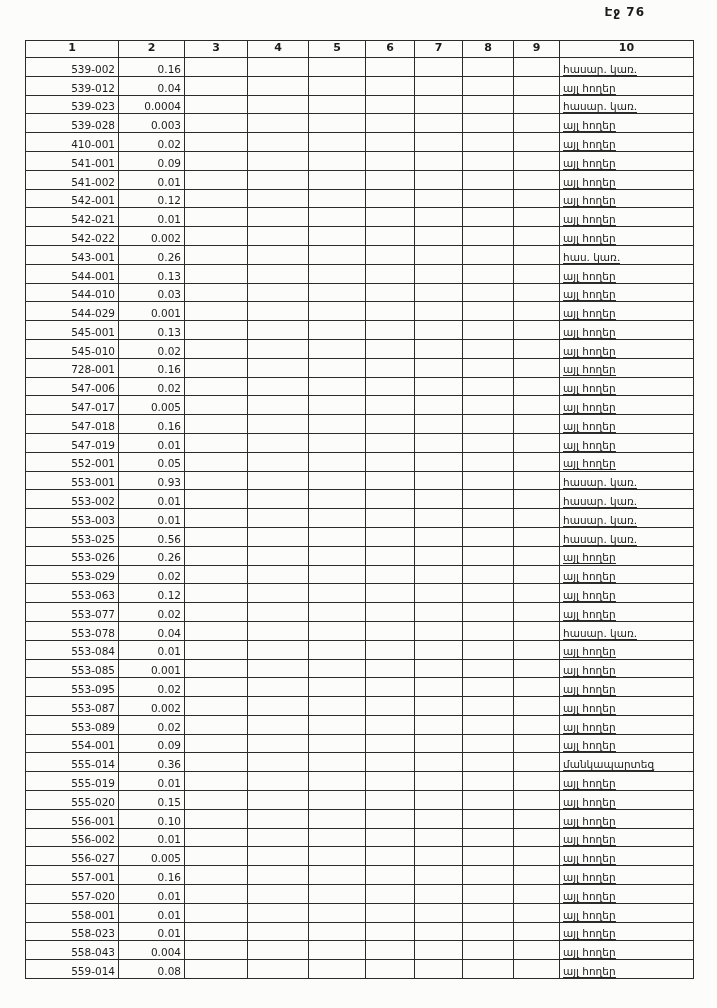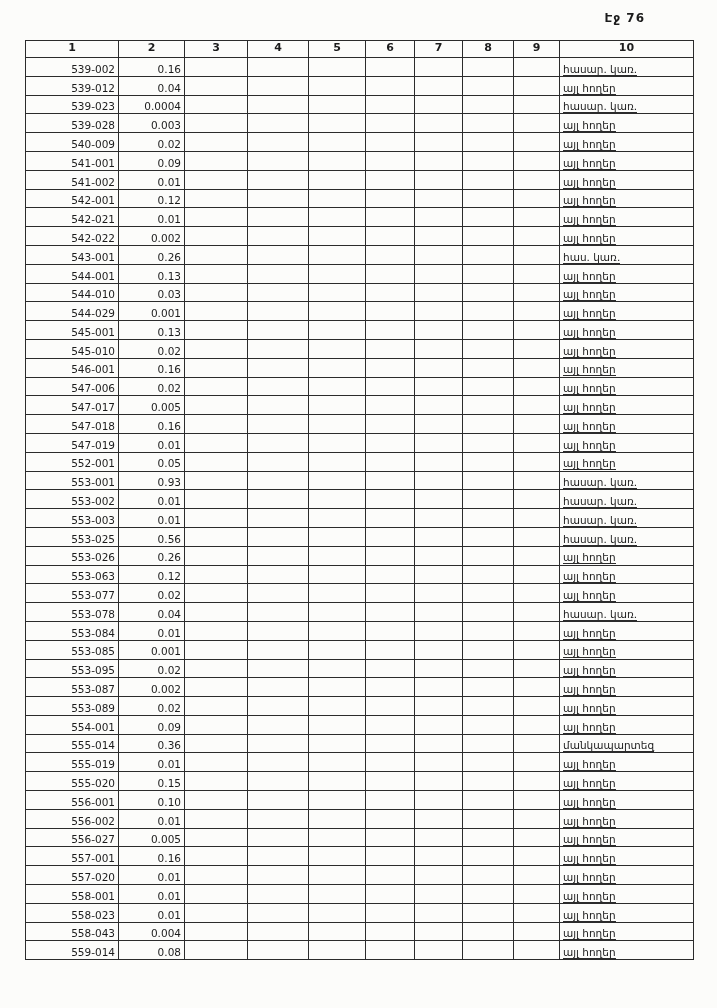--- a/index.html
+++ b/index.html
@@ -10,21 +10,21 @@
     width: 717px;
     height: 1008px;
     background: #fcfcfa;
     font-family: "DejaVu Sans", sans-serif;
     color: #1c1c1c;
     position: relative;
     overflow: hidden;
   }
   .page-label {
     position: absolute;
-    top: 11px;
+    top: 5px;
     right: 72px;
     font-size: 12px;
     font-weight: bold;
     letter-spacing: 1px;
   }
   table.doc-table {
     position: absolute;
     left: 25px;
     top: 40px;
     border-collapse: collapse;
@@ -129,21 +129,21 @@
         <td class="c3"></td>
         <td class="c4"></td>
         <td class="c5"></td>
         <td class="c6"></td>
         <td class="c7"></td>
         <td class="c8"></td>
         <td class="c9"></td>
         <td class="c10"><span>այլ հողեր</span></td>
       </tr>
       <tr>
-        <td class="c1">540-009</td>
+        <td class="c1">410-001</td>
         <td class="c2">0.02</td>
         <td class="c3"></td>
         <td class="c4"></td>
         <td class="c5"></td>
         <td class="c6"></td>
         <td class="c7"></td>
         <td class="c8"></td>
         <td class="c9"></td>
         <td class="c10"><span>այլ հողեր</span></td>
       </tr>
@@ -273,21 +273,21 @@
         <td class="c3"></td>
         <td class="c4"></td>
         <td class="c5"></td>
         <td class="c6"></td>
         <td class="c7"></td>
         <td class="c8"></td>
         <td class="c9"></td>
         <td class="c10"><span>այլ հողեր</span></td>
       </tr>
       <tr>
-        <td class="c1">546-001</td>
+        <td class="c1">728-001</td>
         <td class="c2">0.16</td>
         <td class="c3"></td>
         <td class="c4"></td>
         <td class="c5"></td>
         <td class="c6"></td>
         <td class="c7"></td>
         <td class="c8"></td>
         <td class="c9"></td>
         <td class="c10"><span>այլ հողեր</span></td>
       </tr>
@@ -395,20 +395,32 @@
         <td class="c5"></td>
         <td class="c6"></td>
         <td class="c7"></td>
         <td class="c8"></td>
         <td class="c9"></td>
         <td class="c10"><span>հասար. կառ.</span></td>
       </tr>
       <tr>
         <td class="c1">553-026</td>
         <td class="c2">0.26</td>
+        <td class="c3"></td>
+        <td class="c4"></td>
+        <td class="c5"></td>
+        <td class="c6"></td>
+        <td class="c7"></td>
+        <td class="c8"></td>
+        <td class="c9"></td>
+        <td class="c10"><span>այլ հողեր</span></td>
+      </tr>
+      <tr>
+        <td class="c1">553-029</td>
+        <td class="c2">0.02</td>
         <td class="c3"></td>
         <td class="c4"></td>
         <td class="c5"></td>
         <td class="c6"></td>
         <td class="c7"></td>
         <td class="c8"></td>
         <td class="c9"></td>
         <td class="c10"><span>այլ հողեր</span></td>
       </tr>
       <tr>

